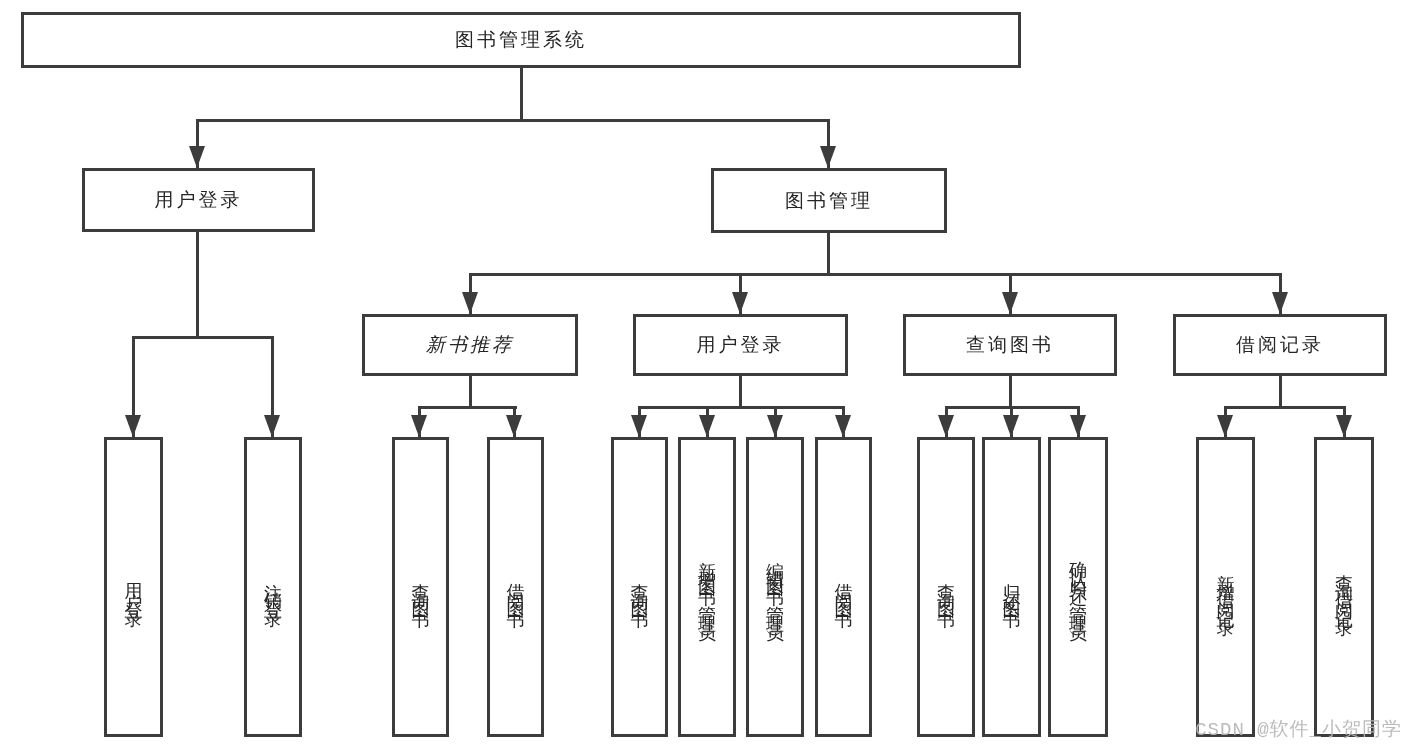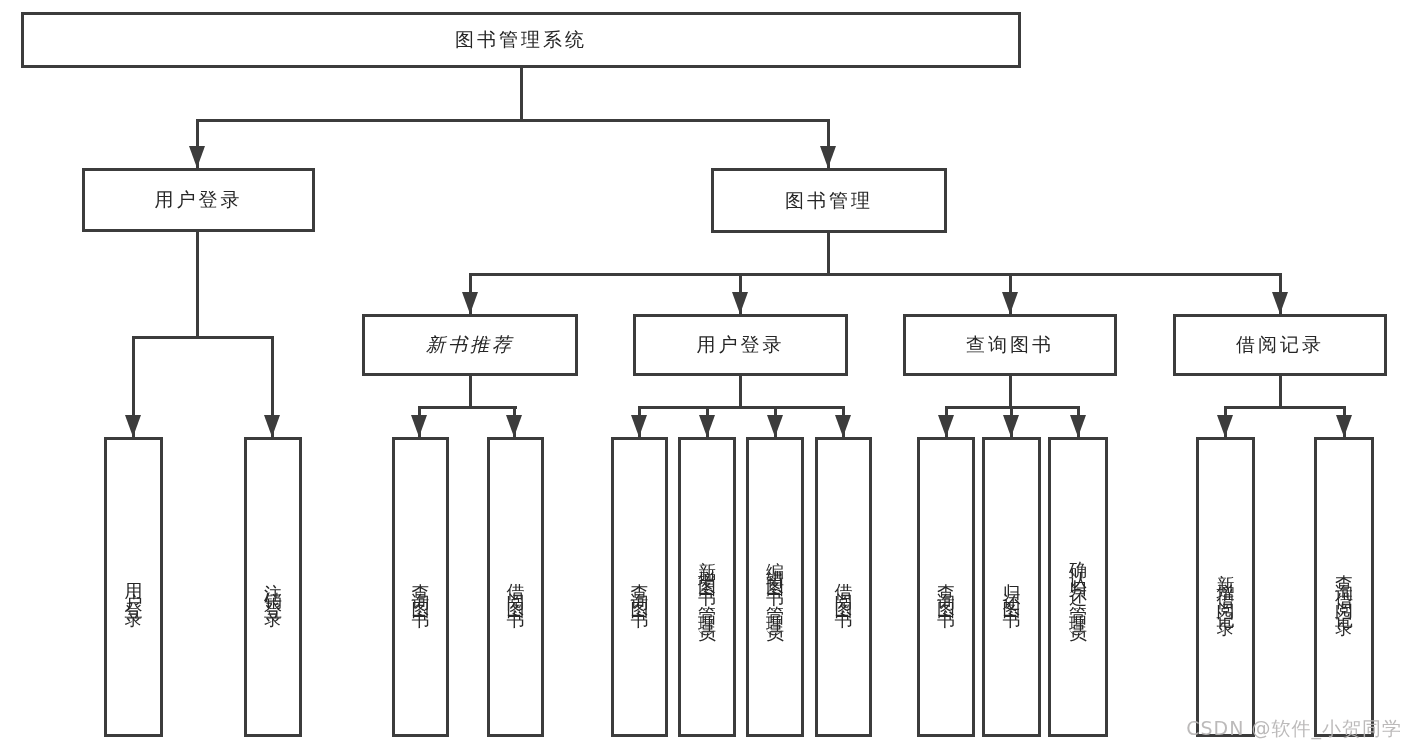--- a/index.html
+++ b/index.html
@@ -50,20 +50,21 @@
   }
   .watermark{
     position:absolute;
     right:3px;bottom:5px;
     font-size:19px;
     letter-spacing:1px;
     color:var(--wm);
     opacity:.92;
     white-space:nowrap;
     z-index:5;
+    font-family:Liberation Mono, monospace;
   }
 </style>
 </head>
 <body>
 
 <div class="canvas">
 
   <div class="box h-box" style="left:21px;top:12px;width:1000px;height:56px;">
     <span>图书管理系统</span>
   </div>

